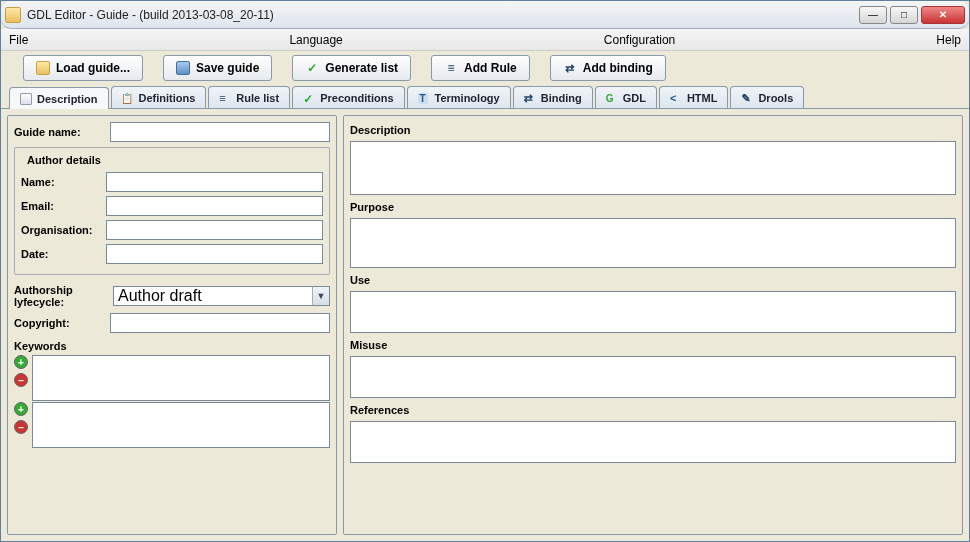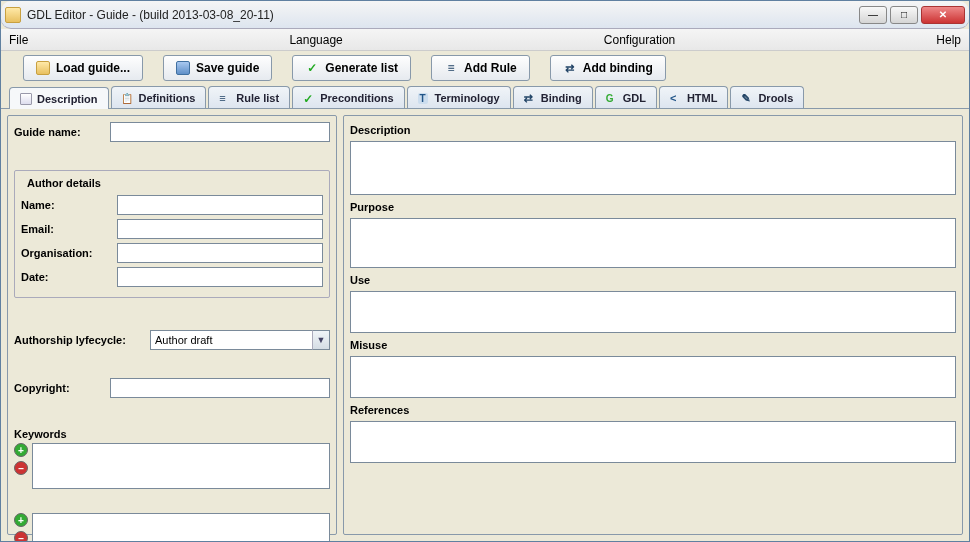--- a/index.html
+++ b/index.html
@@ -21,26 +21,26 @@
 .tbtn { height: 26px; padding: 0 12px; border: 1px solid #8899aa; background: linear-gradient(#fefefe,#e6eaef); border-radius: 3px; display: flex; align-items: center; gap: 6px; font-size: 12px; font-weight: bold; cursor: pointer; margin-left: 14px; }
 .tbtn .ico { width: 14px; height: 14px; display: inline-block; }
 
 .tabbar { height: 24px; background: #ece9d8; display: flex; align-items: flex-end; padding: 0 8px; gap: 2px; border-bottom: 1px solid #8899aa; }
 .tab { height: 22px; padding: 0 10px; border: 1px solid #8899aa; border-bottom: none; background: linear-gradient(#f0f4f8,#dde5ef); border-radius: 4px 4px 0 0; display: flex; align-items: center; gap: 5px; font-size: 11px; cursor: pointer; font-weight: bold; color: #223; }
 .tab.active { background: #f6f8fa; position: relative; top: 1px; }
 .tab .ico { width: 12px; height: 12px; display: inline-block; }
 
 .content { flex: 1; display: flex; padding: 6px; gap: 6px; overflow: hidden; }
 .panel { border: 1px solid #8899aa; background: #ece9d8; padding: 6px; border-radius: 2px; }
-.left { width: 330px; display: flex; flex-direction: column; gap: 24px; }
+.left { width: 330px; display: flex; flex-direction: column; gap: 1px; }
 .right { flex: 1; display: flex; flex-direction: column; gap: 4px; }
 
 .row { display: flex; align-items: center; gap: 6px; margin-bottom: 4px; }
 .row label { width: 90px; font-weight: bold; font-size: 11px; }
-.row input, .row select { flex: 1; height: 20px; border: 1px solid #7a8a9a; background: #fff; padding: 0 4px; font-size: 11px; }
+.row input, .row select { flex: 1; height: 20px; border: 1px solid #7a8a9a; background: #fff; padding: 0 4px; font-size: 16px; }
 .select-wrap { position: relative; flex: 1; display: flex; }
 .select-wrap .arrow { position: absolute; right: 0; top: 0; width: 18px; height: 20px; border: 1px solid #7a8a9a; border-left: 1px solid #aab; background: linear-gradient(#f0f4f8,#d5dde5); display: flex; align-items: center; justify-content: center; font-size: 9px; color: #446; }
 
 .section-label { font-weight: bold; margin: 2px 0 3px; font-size: 11px; }
 .fieldset { border: 1px solid #aab; border-radius: 2px; padding: 6px; margin-bottom: 8px; }
 .fieldset .legend { font-weight: bold; font-size: 11px; margin: -12px 0 6px 2px; background: #ece9d8; display: inline-block; padding: 0 4px; }
 
 .listbox { display: flex; gap: 4px; }
 .listbox .btns { display: flex; flex-direction: column; gap: 4px; }
 .listbox .btns .circ { width: 14px; height: 14px; border-radius: 50%; border: 1px solid #666; display: flex; align-items: center; justify-content: center; font-size: 10px; font-weight: bold; color: #fff; cursor: pointer; }

